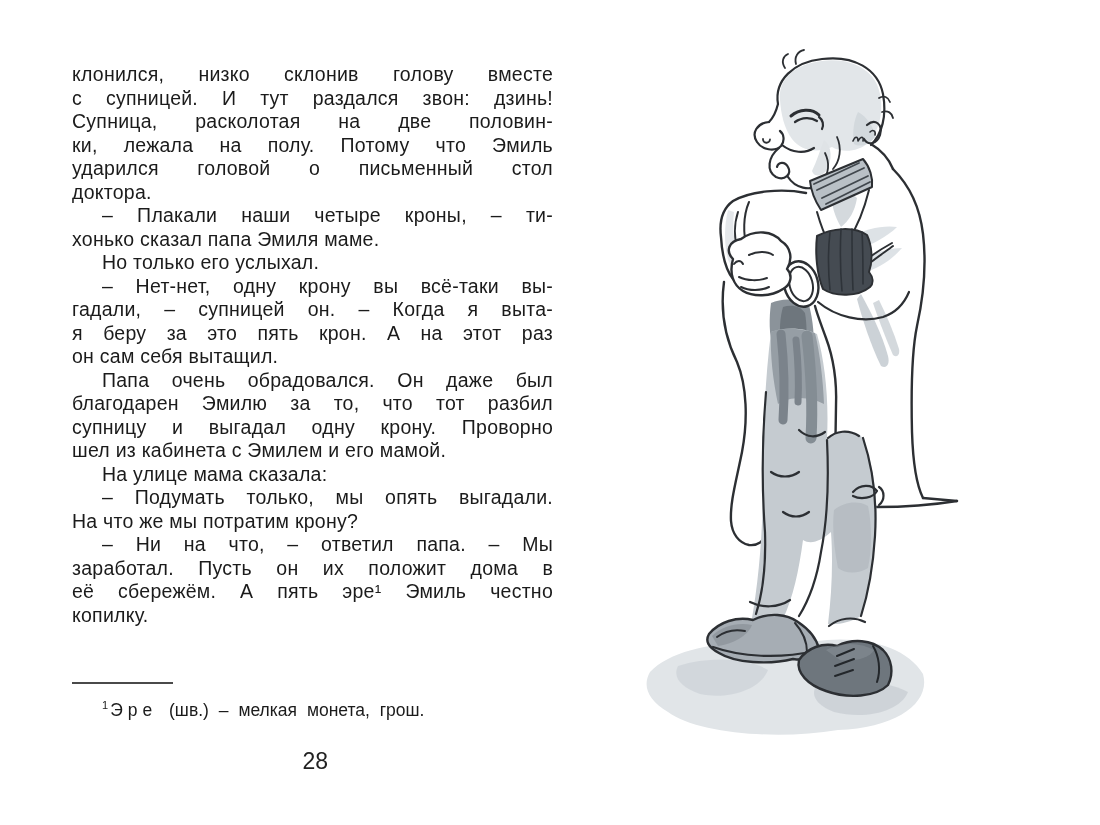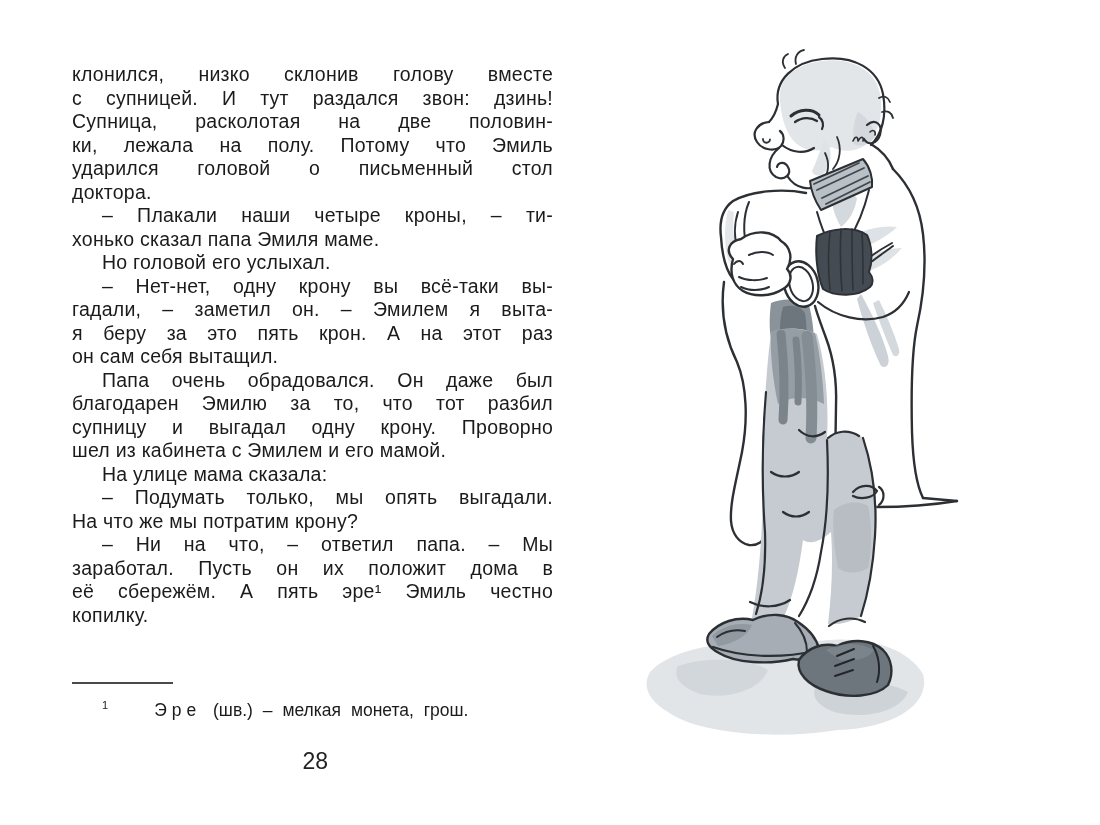--- a/index.html
+++ b/index.html
@@ -36,21 +36,21 @@
   }
   .footnote{
     position:absolute;
     left:72px;top:694px;width:481px;
     font-size:17.5px;line-height:22px;
     text-indent:30px;
     word-spacing:5px;
     color:#1b1b1b;
   }
   .fn-marker{ vertical-align:super;font-size:11px;margin-right:2px; }
-  .fn-term{ letter-spacing:5px;margin-right:2px;margin-left:44px; }
+  .fn-term{ letter-spacing:5px;margin-right:2px; }
   .fn-lang{ }
   .page-number{
     position:absolute;
     left:240px;top:748px;width:88px;
     text-align:right;
     font-size:23px;
     color:#222222;
   }
   .illustration{
     position:absolute;
@@ -65,23 +65,23 @@
 
   <div class="text-column">
       <div class="line">клонился, низко склонив голову вместе</div>
       <div class="line">с супницей. И тут раздался звон: дзинь!</div>
       <div class="line">Супница, расколотая на две половин-</div>
       <div class="line">ки, лежала на полу. Потому что Эмиль</div>
       <div class="line">ударился головой о письменный стол</div>
       <div class="line last">доктора.</div>
       <div class="line indent">– Плакали наши четыре кроны, – ти-</div>
       <div class="line last">хонько сказал папа Эмиля маме.</div>
-      <div class="line last indent">Но головой его услыхал.</div>
+      <div class="line last indent">Но только его услыхал.</div>
       <div class="line indent">– Нет-нет, одну крону вы всё-таки вы-</div>
-      <div class="line">гадали, – заметил он. – Эмилем я выта-</div>
+      <div class="line">гадали, – супницей он. – Когда я выта-</div>
       <div class="line">я беру за это пять крон. А на этот раз</div>
       <div class="line last">он сам себя вытащил.</div>
       <div class="line indent">Папа очень обрадовался. Он даже был</div>
       <div class="line">благодарен Эмилю за то, что тот разбил</div>
       <div class="line">супницу и выгадал одну крону. Проворно</div>
       <div class="line last">шел из кабинета с Эмилем и его мамой.</div>
       <div class="line last indent">На улице мама сказала:</div>
       <div class="line indent">– Подумать только, мы опять выгадали.</div>
       <div class="line last">На что же мы потратим крону?</div>
       <div class="line indent">– Ни на что, – ответил папа. – Мы</div>

